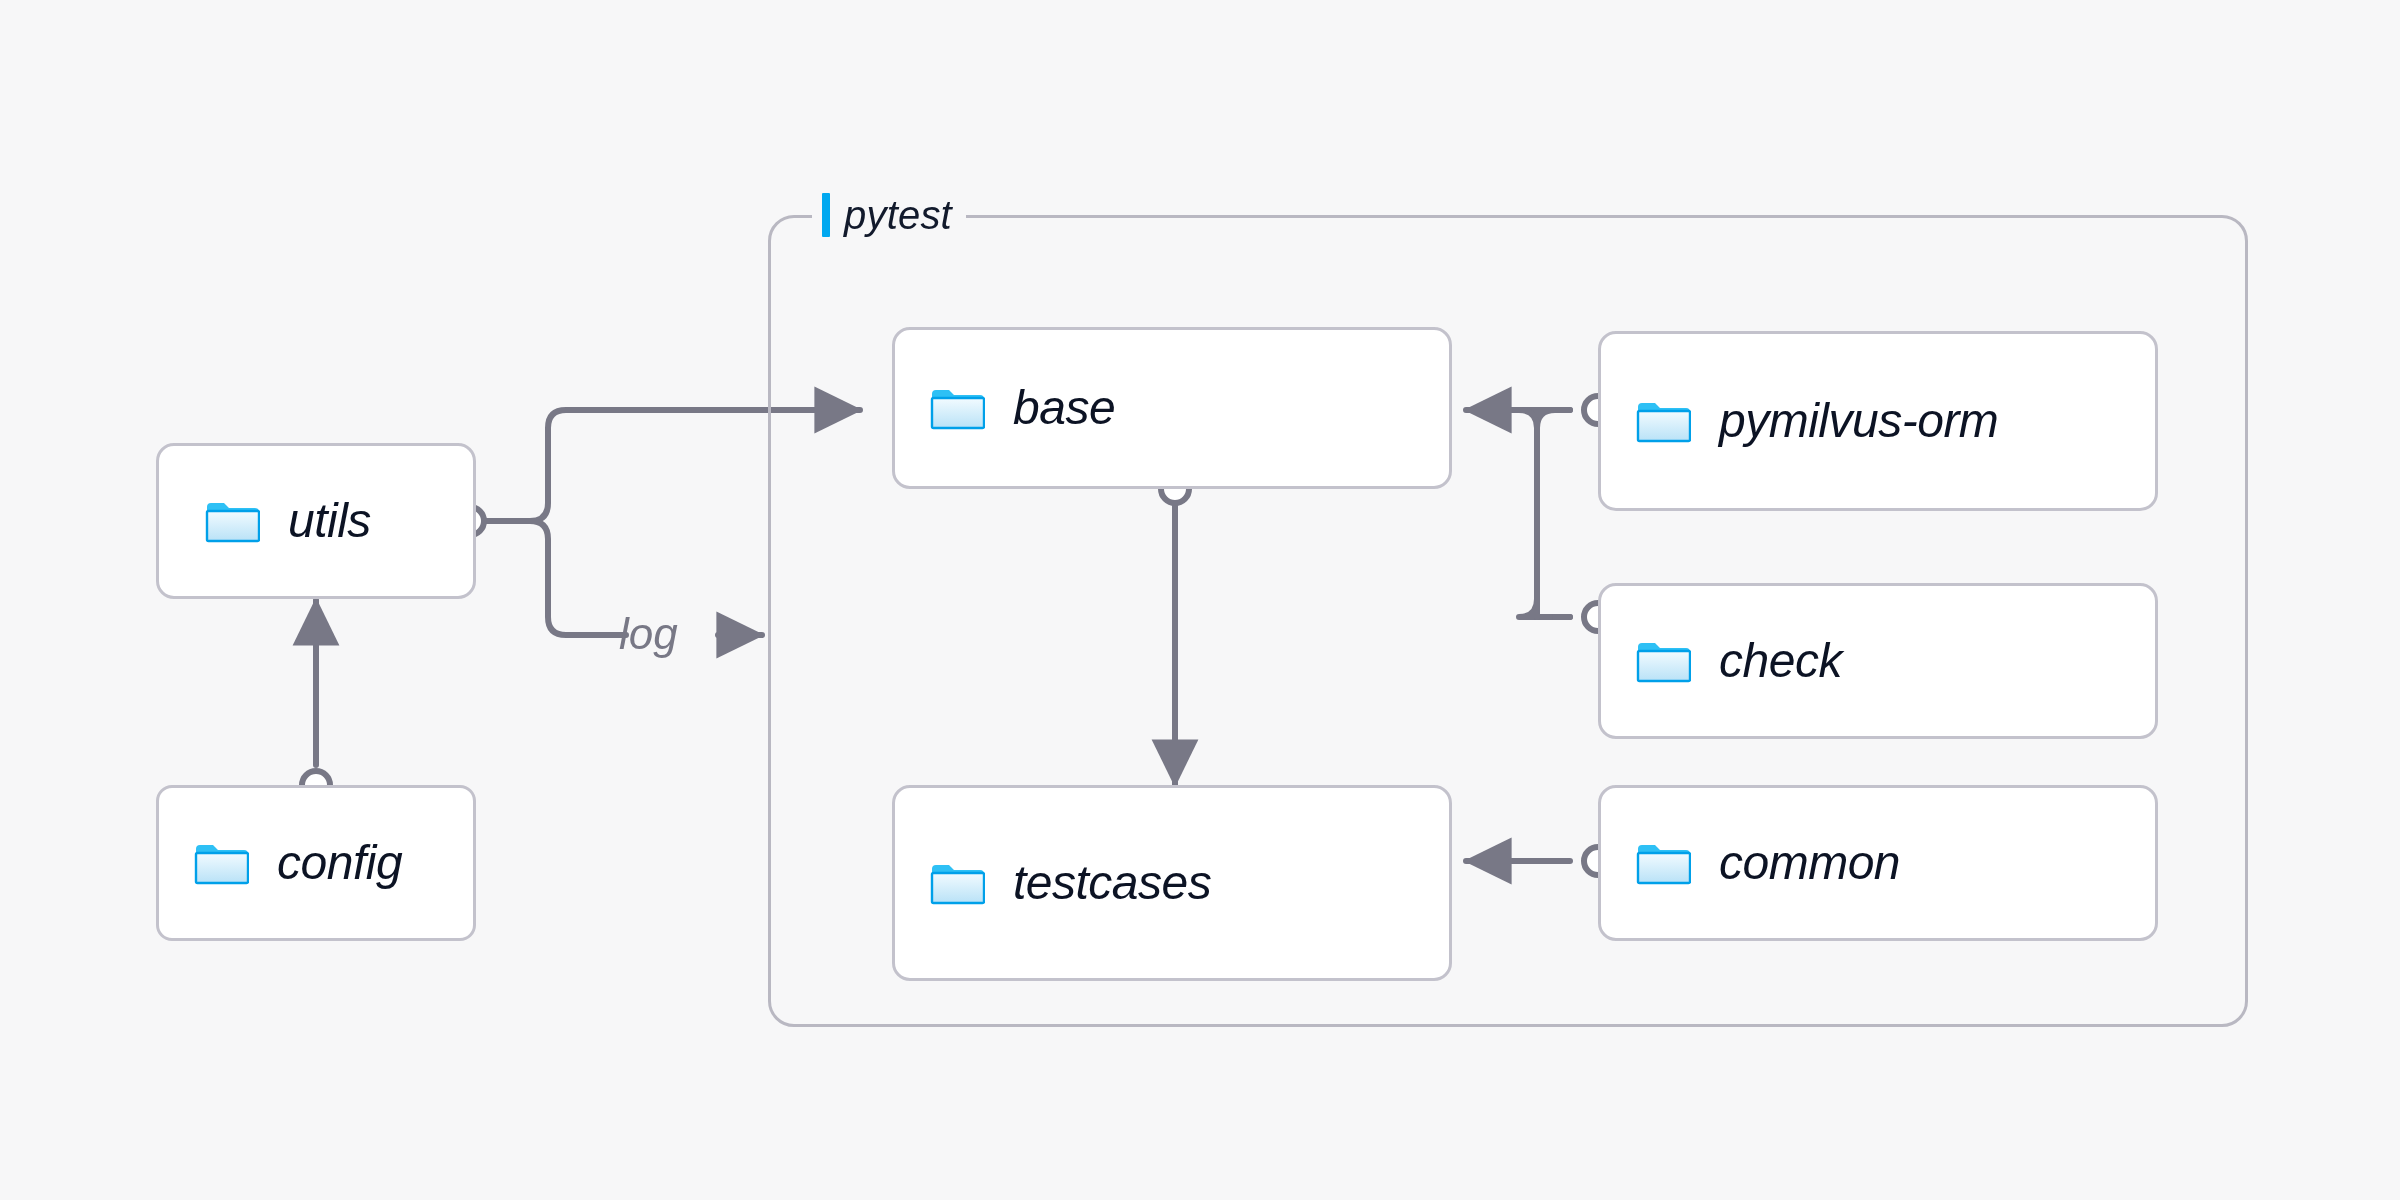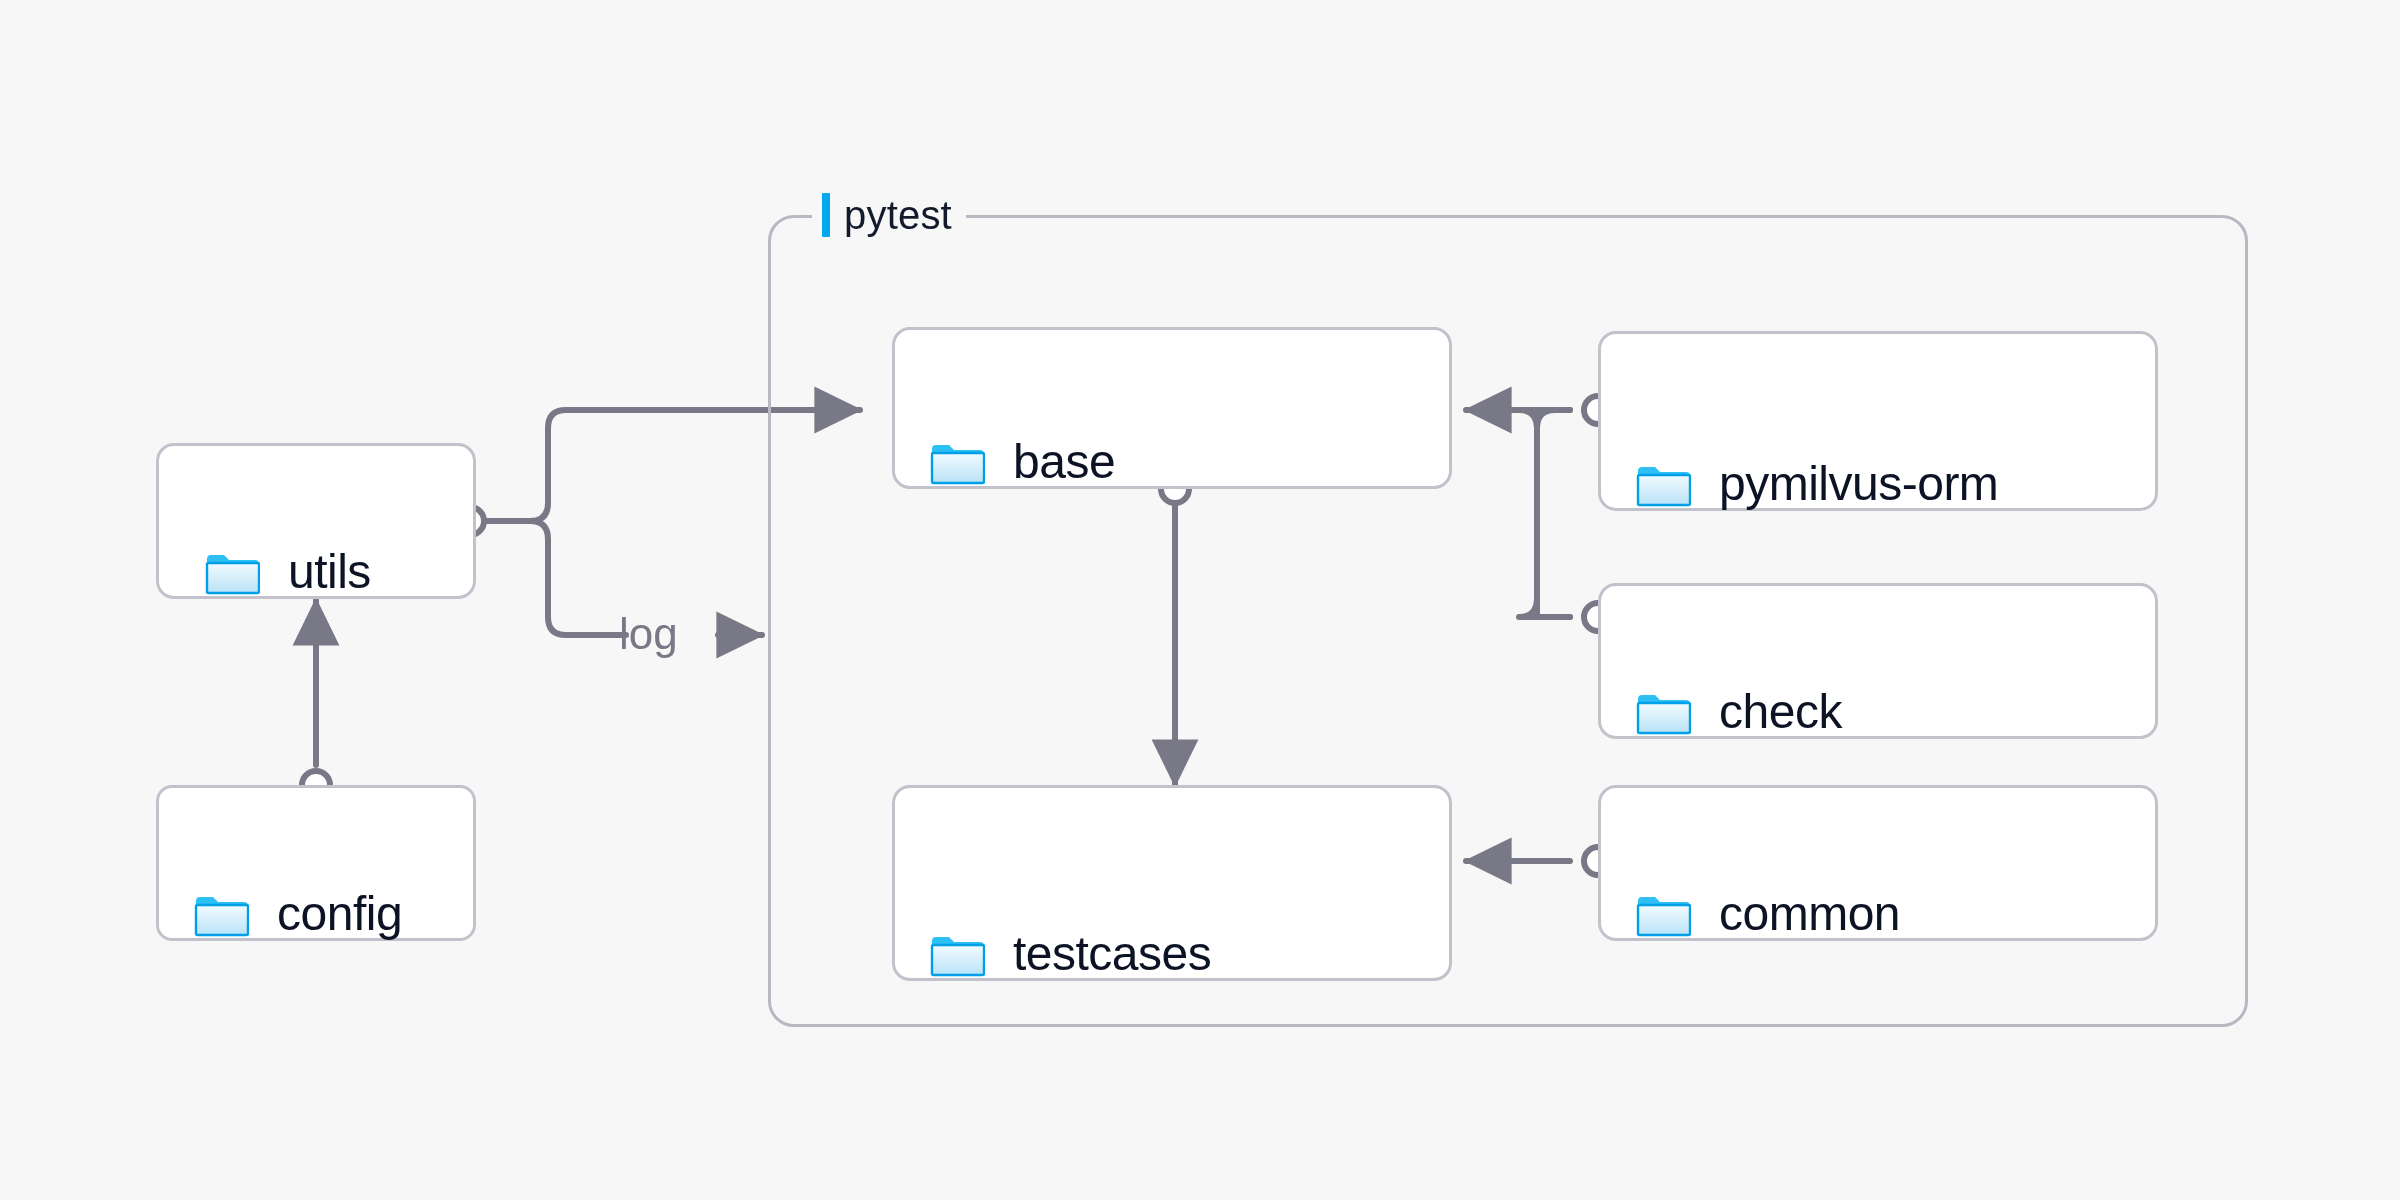--- a/index.html
+++ b/index.html
@@ -7,20 +7,21 @@
     padding: 0;
     background: #f7f7f8;
   }
   #canvas {
     position: relative;
     width: 2400px;
     height: 1200px;
     background: #f7f7f8;
     font-family: "Liberation Sans", sans-serif;
     overflow: hidden;
+    font-style: italic;
   }
   #edge-layer {
     position: absolute;
     left: 0;
     top: 0;
     width: 2400px;
     height: 1200px;
     pointer-events: none;
   }
 
@@ -56,21 +57,21 @@
   }
 
   
   .node {
     position: absolute;
     background: #ffffff;
     border: 3px solid #c3c2cc;
     border-radius: 18px;
     box-sizing: border-box;
     display: flex;
-    align-items: flex-end;
+    align-items: center;
     padding-left: 34px;
     gap: 28px;
   }
   .node-label {
     font-size: 48px;
     color: #0c1324;
     letter-spacing: -0.5px;
     white-space: nowrap;
     line-height: 1;
   }

